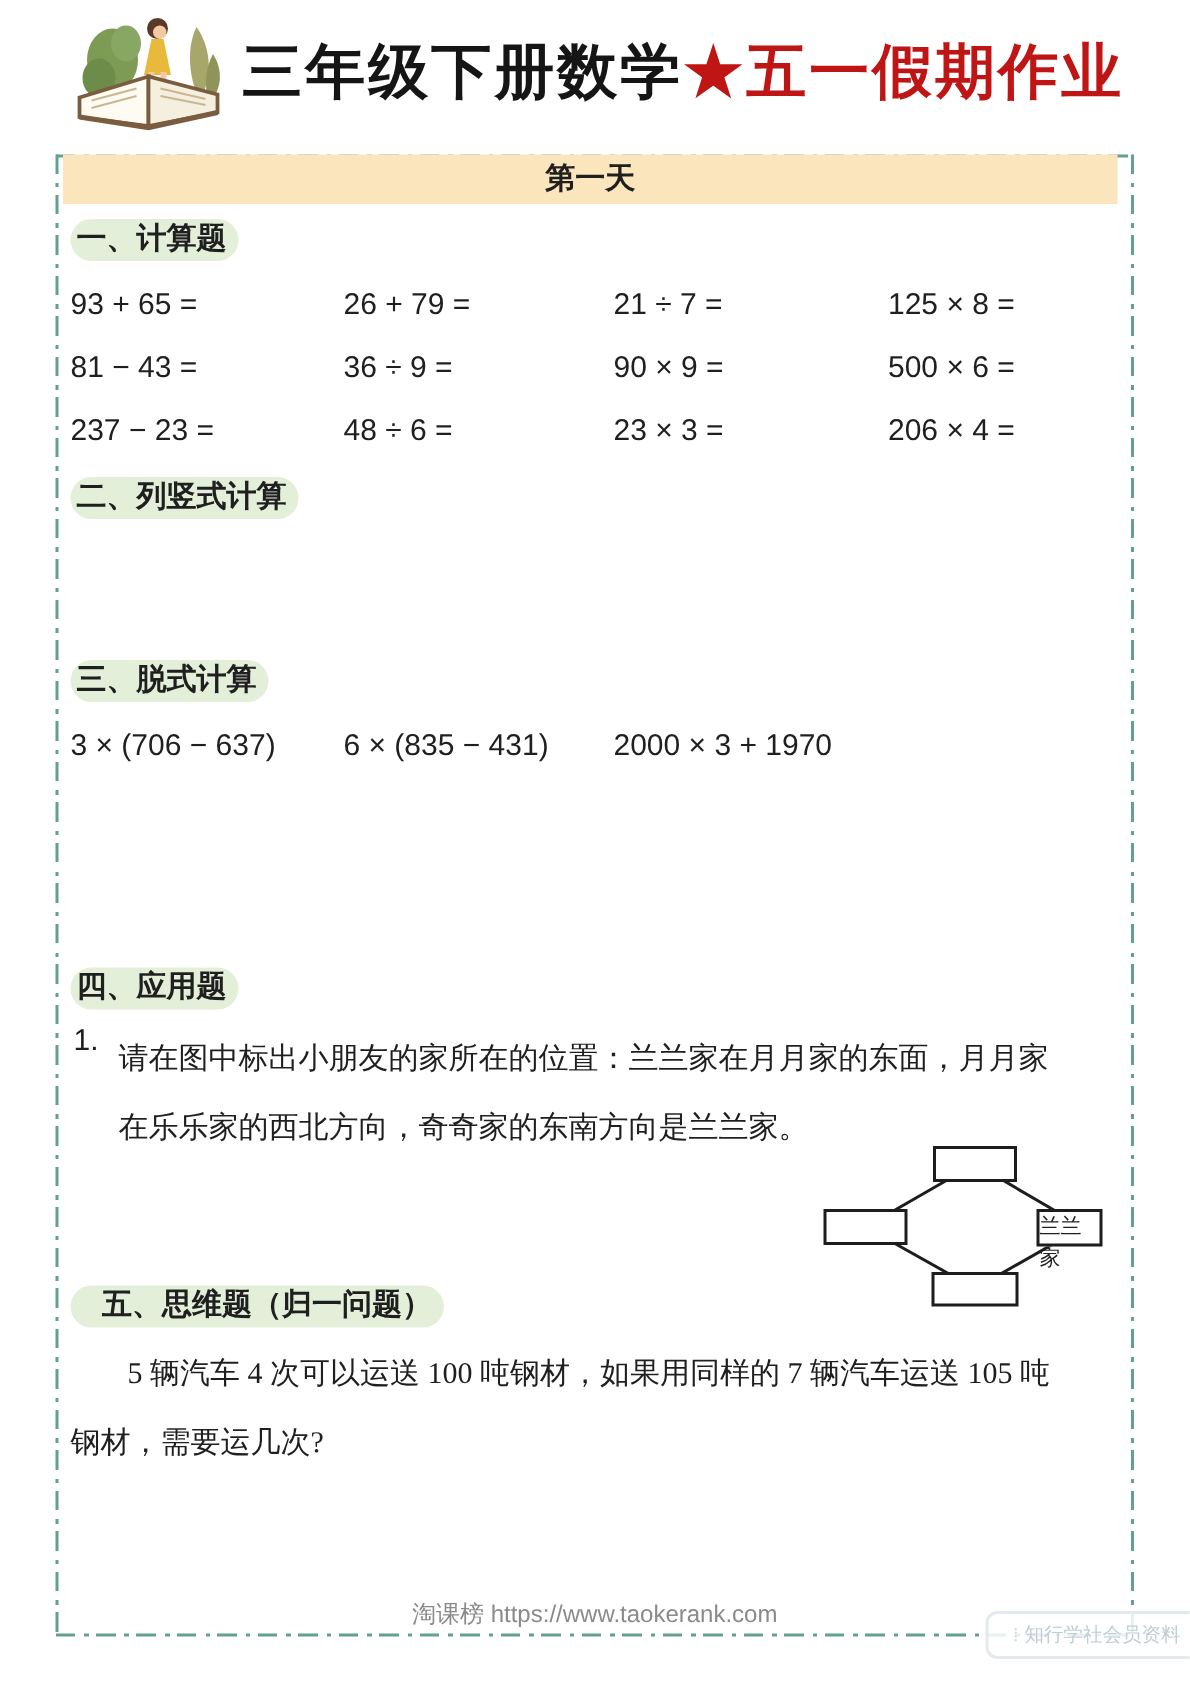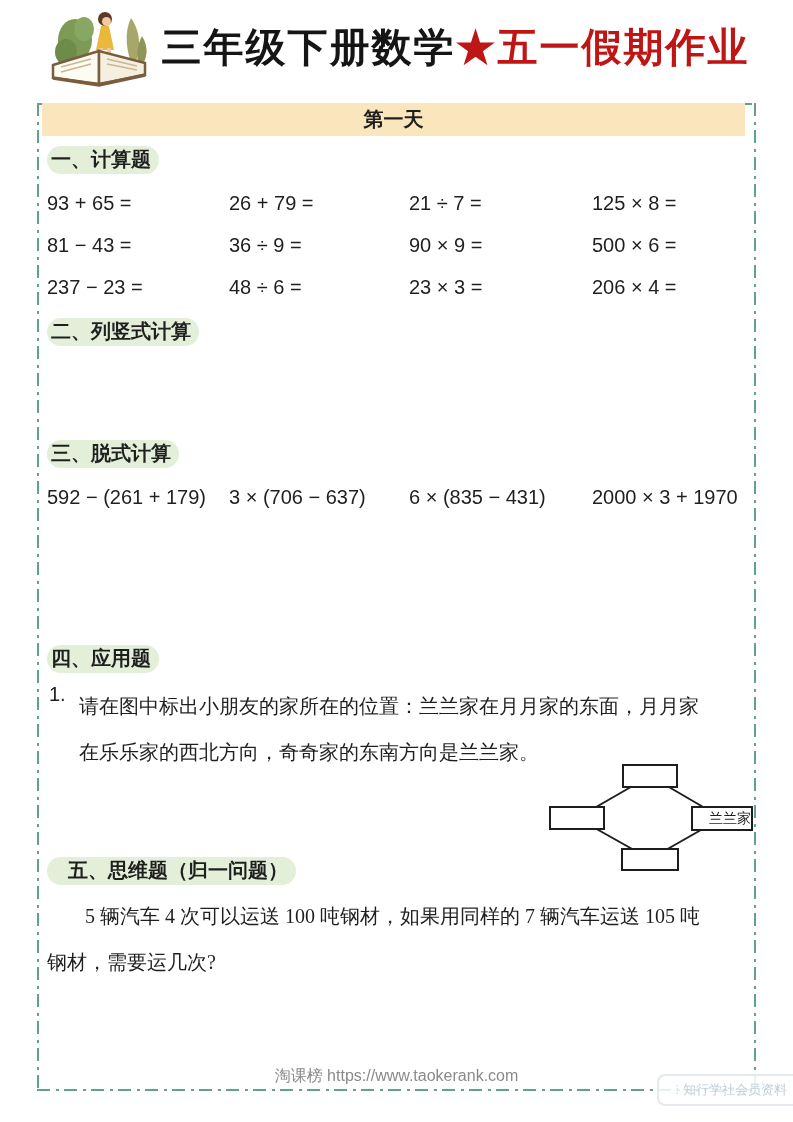--- a/index.html
+++ b/index.html
@@ -99,21 +99,21 @@
   
   .diagram{position:absolute;left:505px;top:656px;width:215px;height:118px;}
   .diagram svg{position:absolute;left:0;top:0;}
   .dbox{
     position:absolute;
     background:#ffffff;
     border:2px solid #1d1d1d;
   }
   .dbox.top{left:80px;top:5px;width:56px;height:24px;}
   .dbox.left{left:7px;top:47px;width:56px;height:24px;}
-  .dbox.right{left:149px;top:47px;width:62px;height:25px;text-align:right;font-size:14px;line-height:21px;}
+  .dbox.right{left:149px;top:47px;width:44px;height:25px;text-align:left;font-size:14px;line-height:21px;}
   .dbox.bottom{left:79px;top:89px;width:58px;height:23px;}
   
   .think-h{margin-top:24px;padding-left:21px;}
   .think-p1{margin-top:8px;padding-left:48px;font-size:20px;line-height:46px;white-space:nowrap;}
   .think-p2{padding-left:10px;font-size:20px;line-height:46px;white-space:nowrap;}
   
   .page-footer{
     position:absolute;
     left:0;top:1066px;
     width:100%;
@@ -188,21 +188,20 @@
   </section>
 
   <section>
     <h2 class="sec-h">二、列竖式计算</h2>
     <div class="spacer-a"></div>
   </section>
 
   <section>
     <h2 class="sec-h">三、脱式计算</h2>
     <div class="prob-grid mt8">
-      <span class="prob">592 − (261 + 179)</span>
       <span class="prob">3 × (706 − 637)</span>
       <span class="prob">6 × (835 − 431)</span>
       <span class="prob">2000 × 3 + 1970</span>
     </div>
     <div class="spacer-b"></div>
   </section>
 
   <section>
     <h2 class="sec-h">四、应用题</h2>
     <div class="applied-item">

